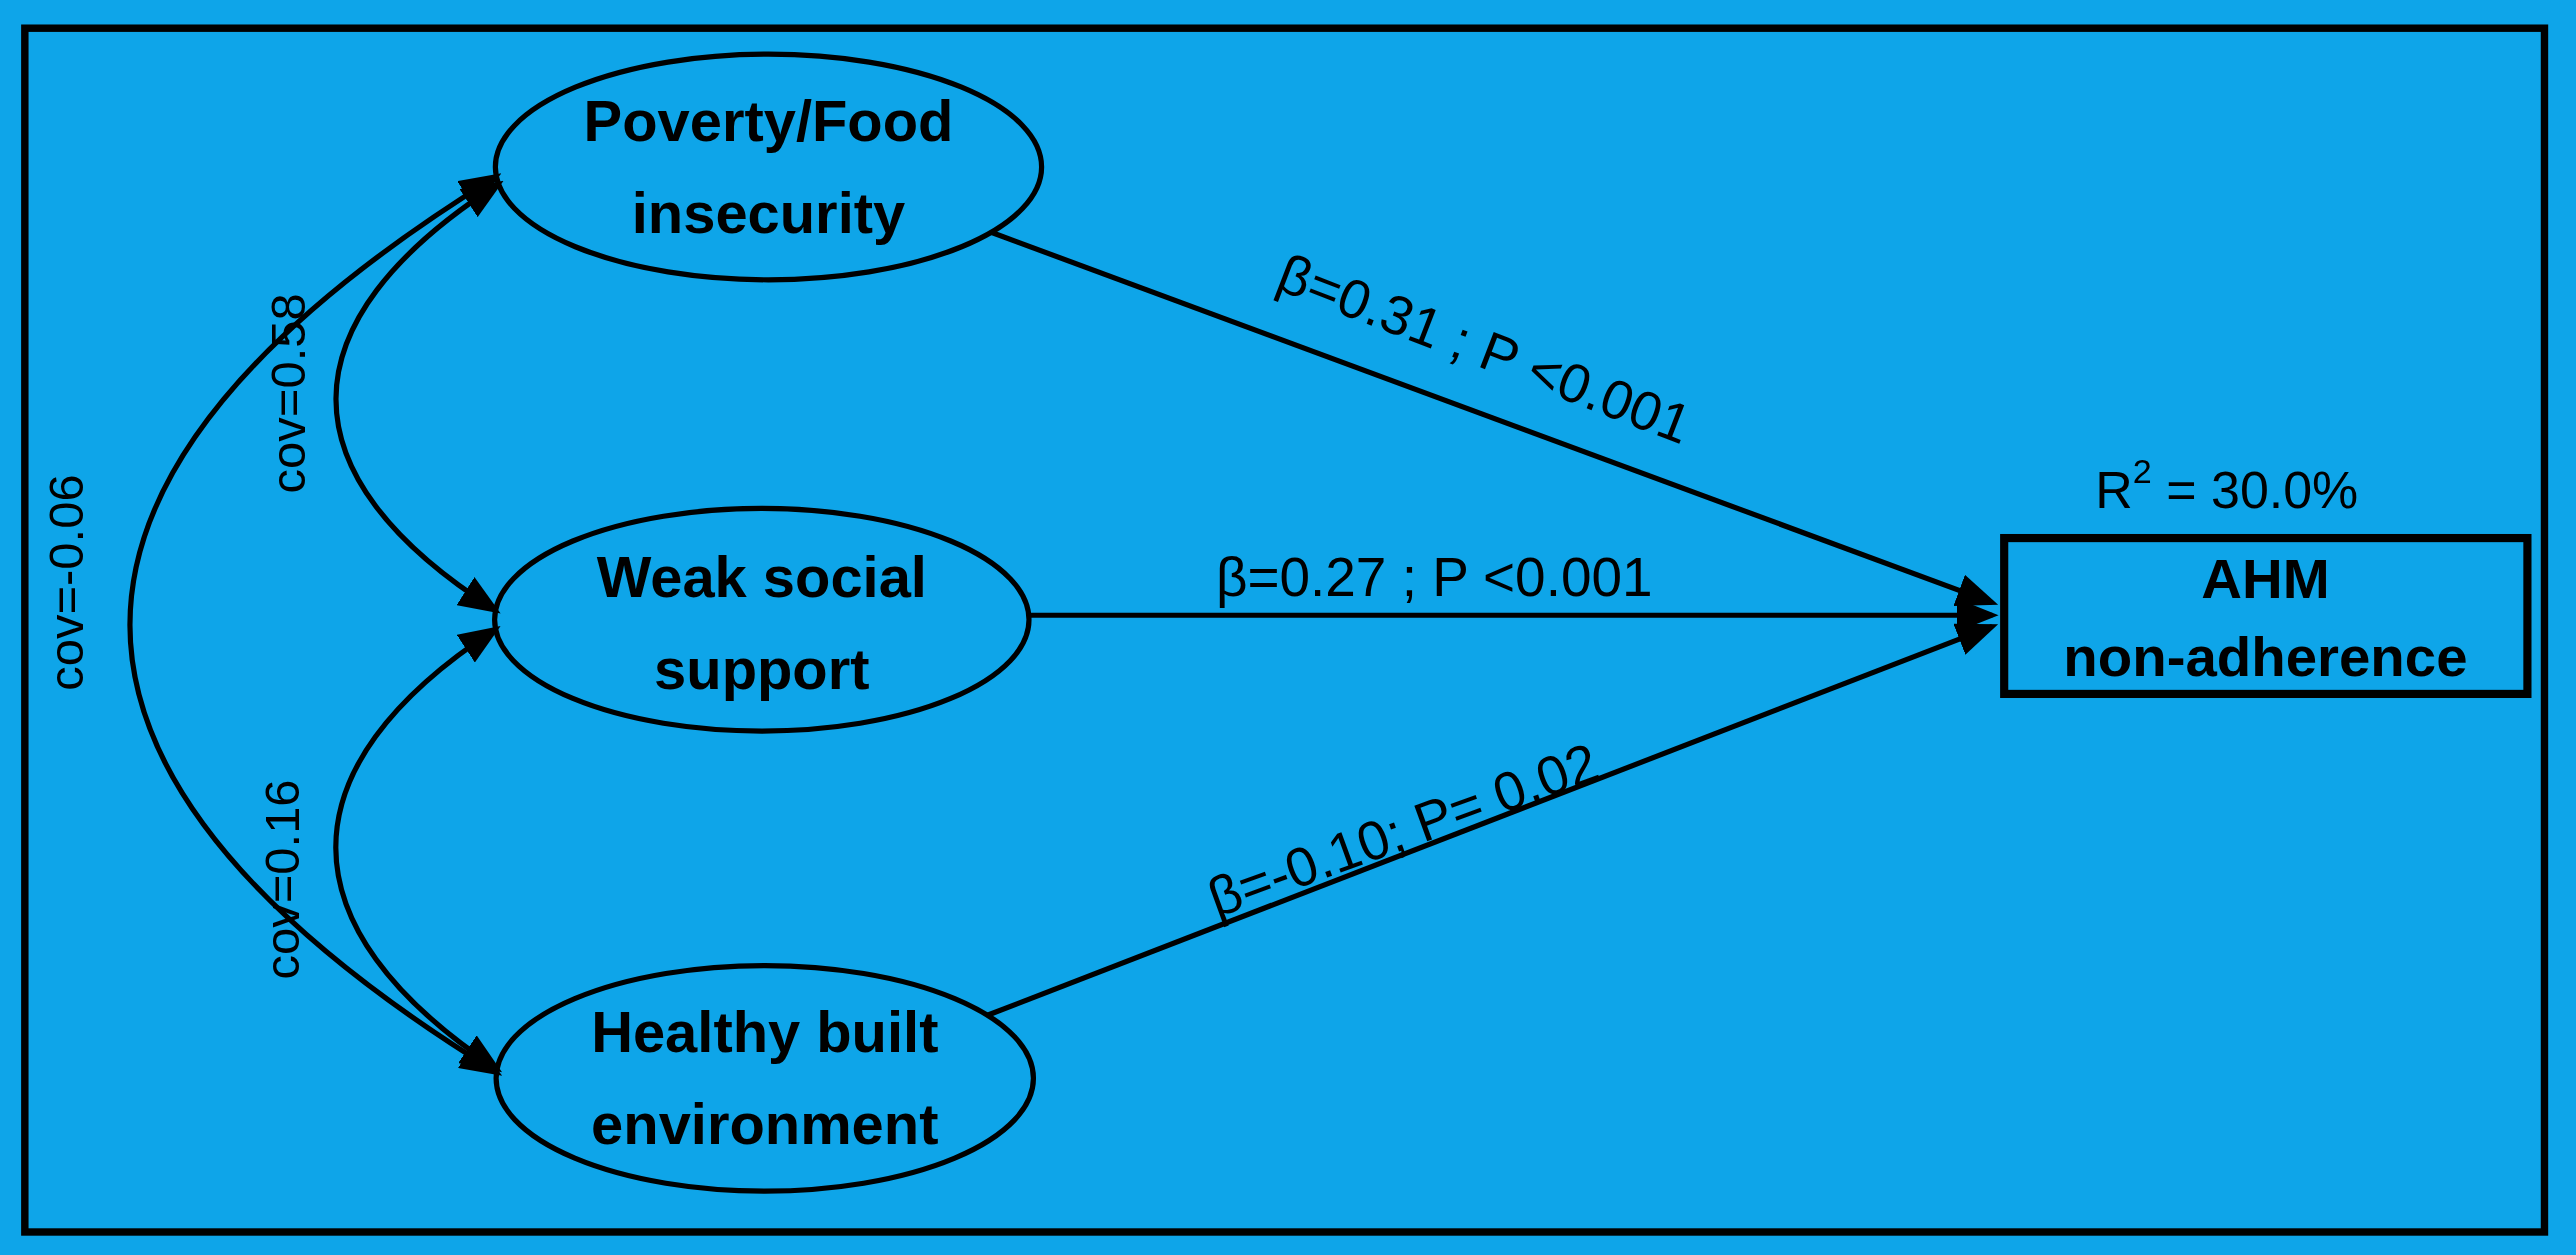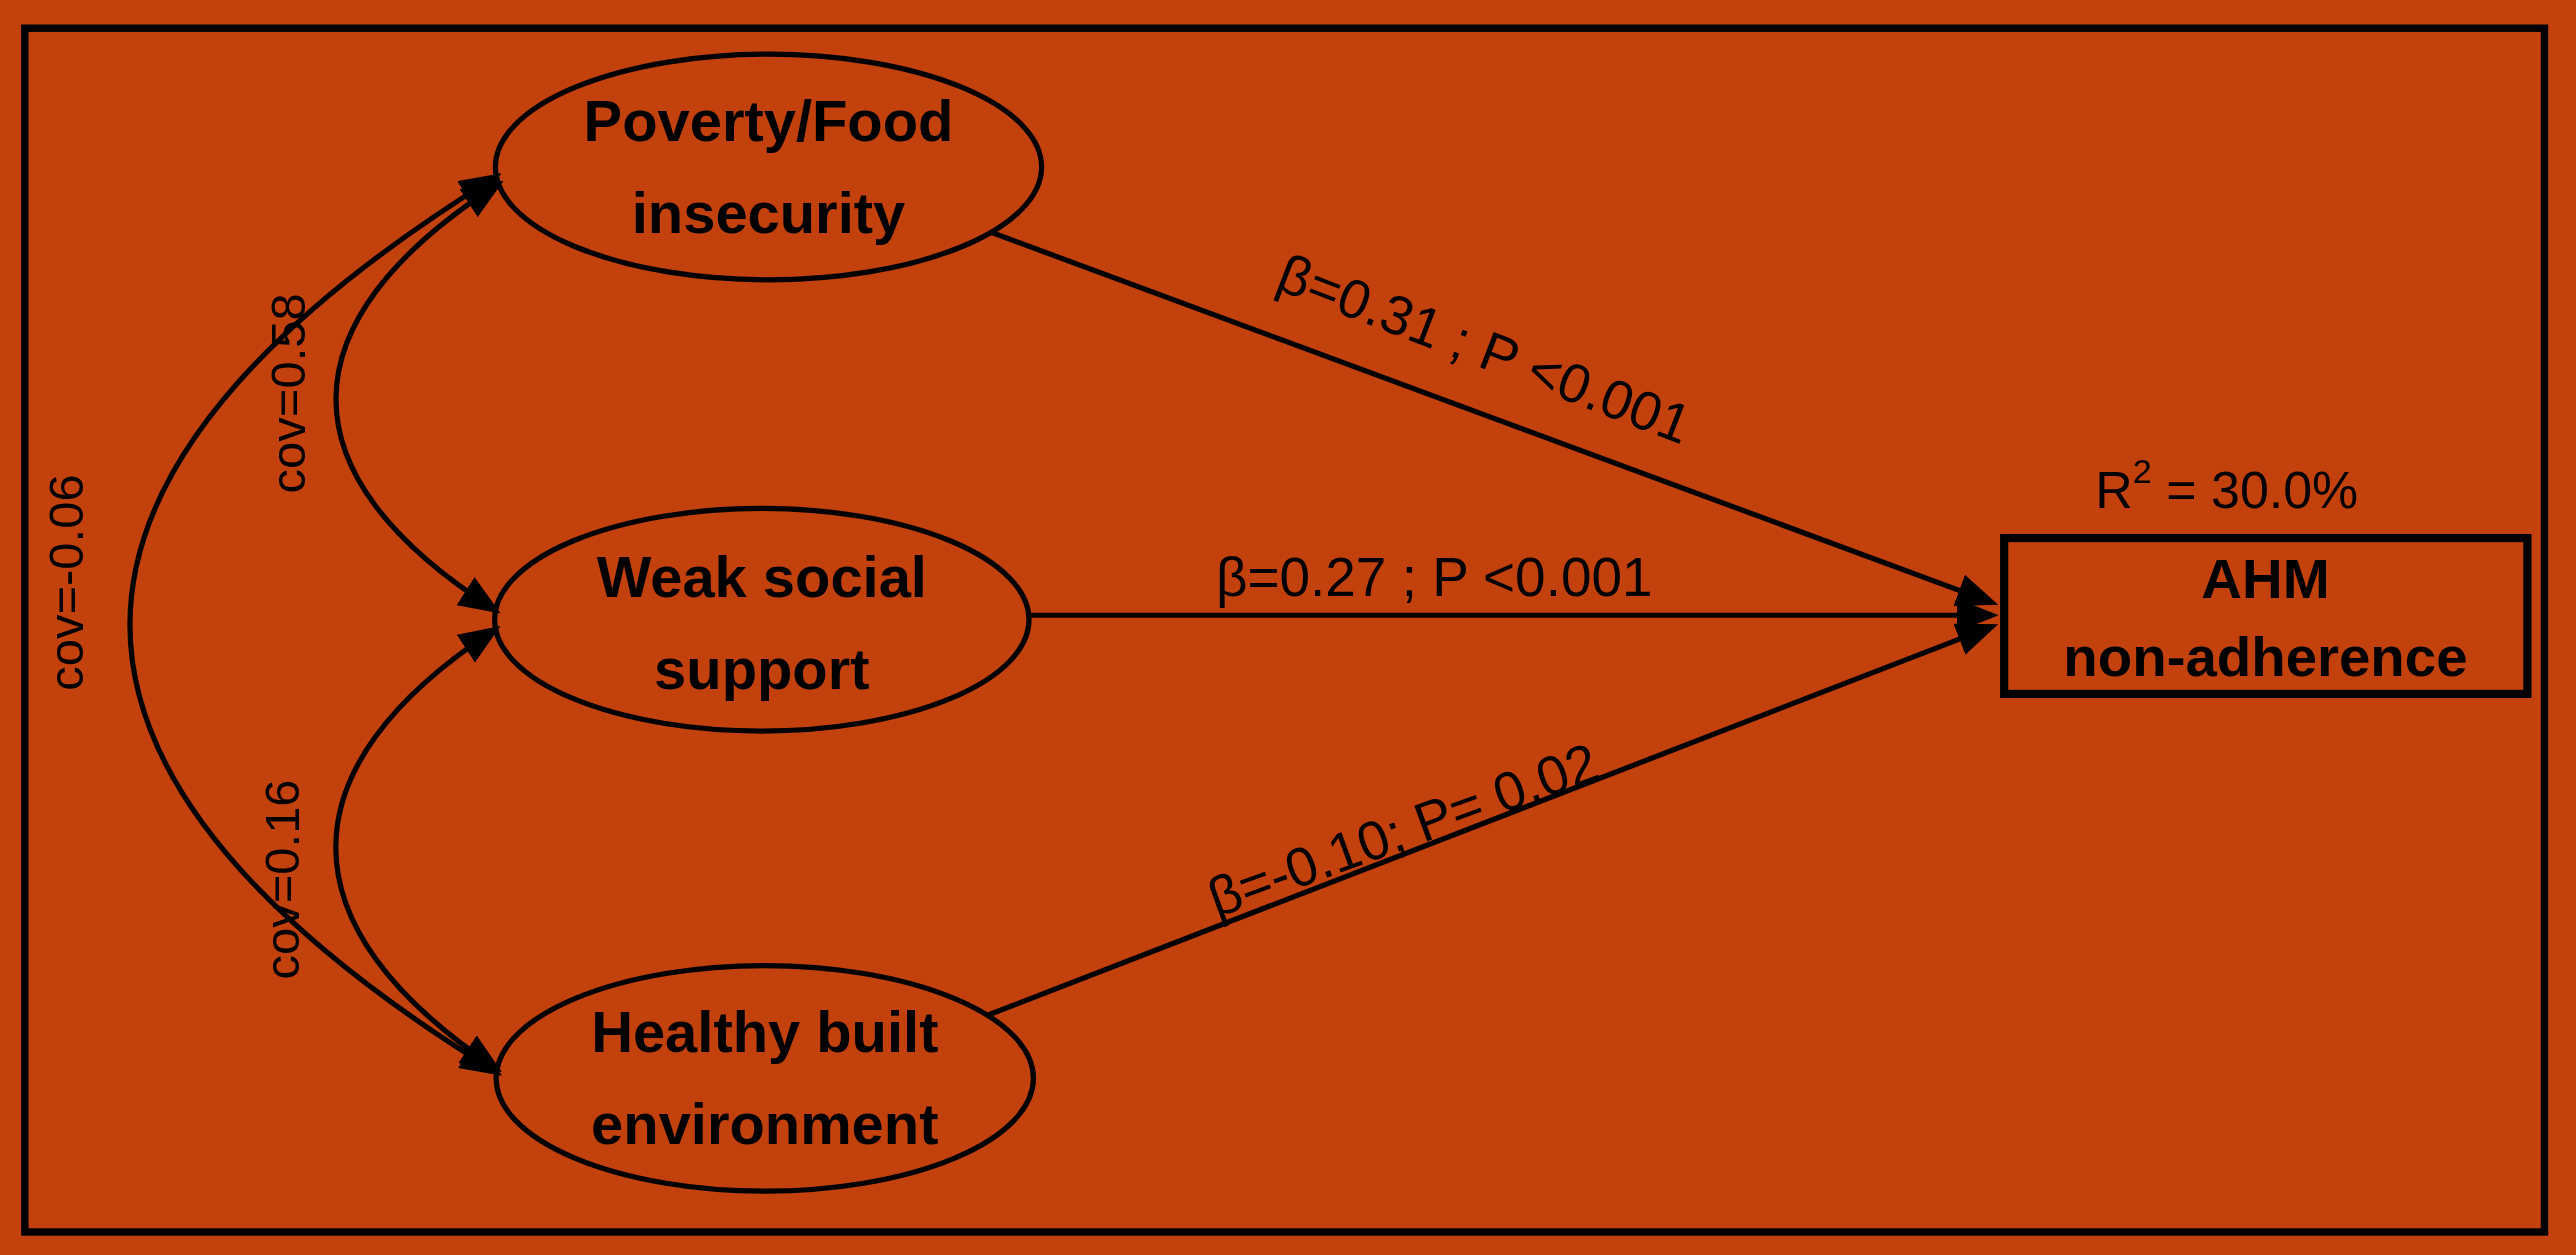--- a/index.html
+++ b/index.html
@@ -3,21 +3,21 @@
 <meta charset="utf-8">
 <style>
   html, body {
     margin: 0;
     padding: 0;
     background: #ffffff;
   }
   .figure-wrap {
     width: 2576px;
     height: 1255px;
-    background: #c2410c;
+    background: #0ea5e9;
   }
   svg {
     display: block;
     width: 100%;
     height: 100%;
   }
   text {
     font-family: "Liberation Sans", sans-serif;
     fill: #000000;
   }

